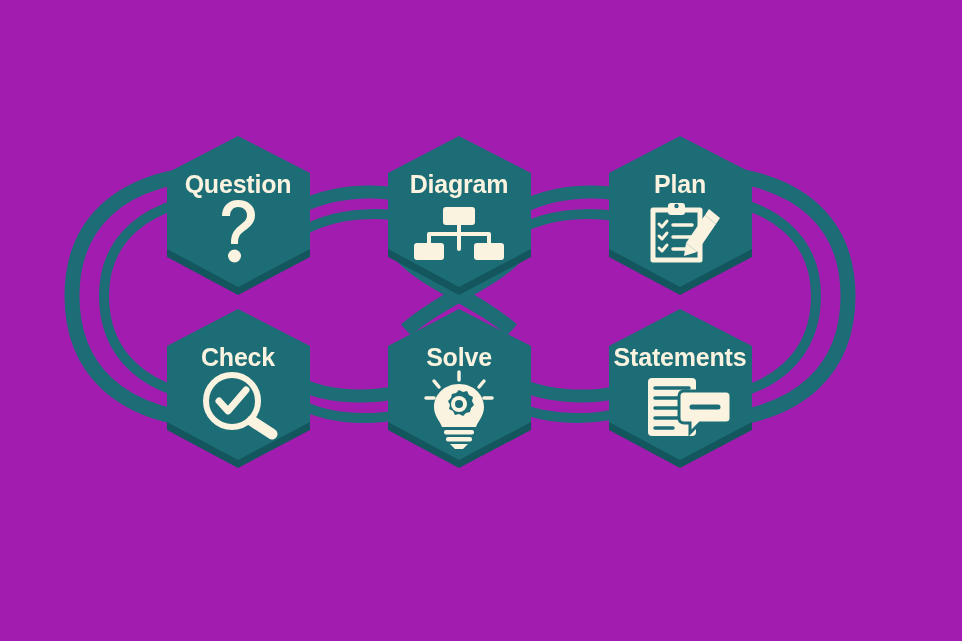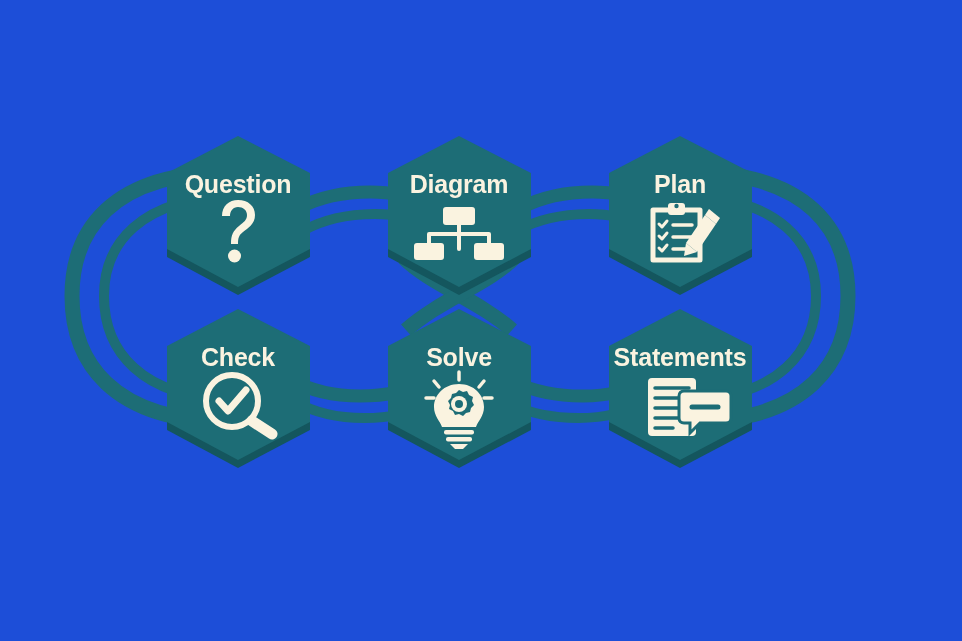--- a/index.html
+++ b/index.html
@@ -7,21 +7,21 @@
     padding: 0;
     background: #ffffff;
   }
   body {
     font-family: "Liberation Sans", sans-serif;
   }
   #canvas {
     position: relative;
     width: 962px;
     height: 641px;
-    background: #1d4ed8;
+    background: #a21caf;
     overflow: hidden;
   }
   #flow-svg {
     position: absolute;
     left: 0;
     top: 0;
     width: 962px;
     height: 641px;
     display: block;
   }

